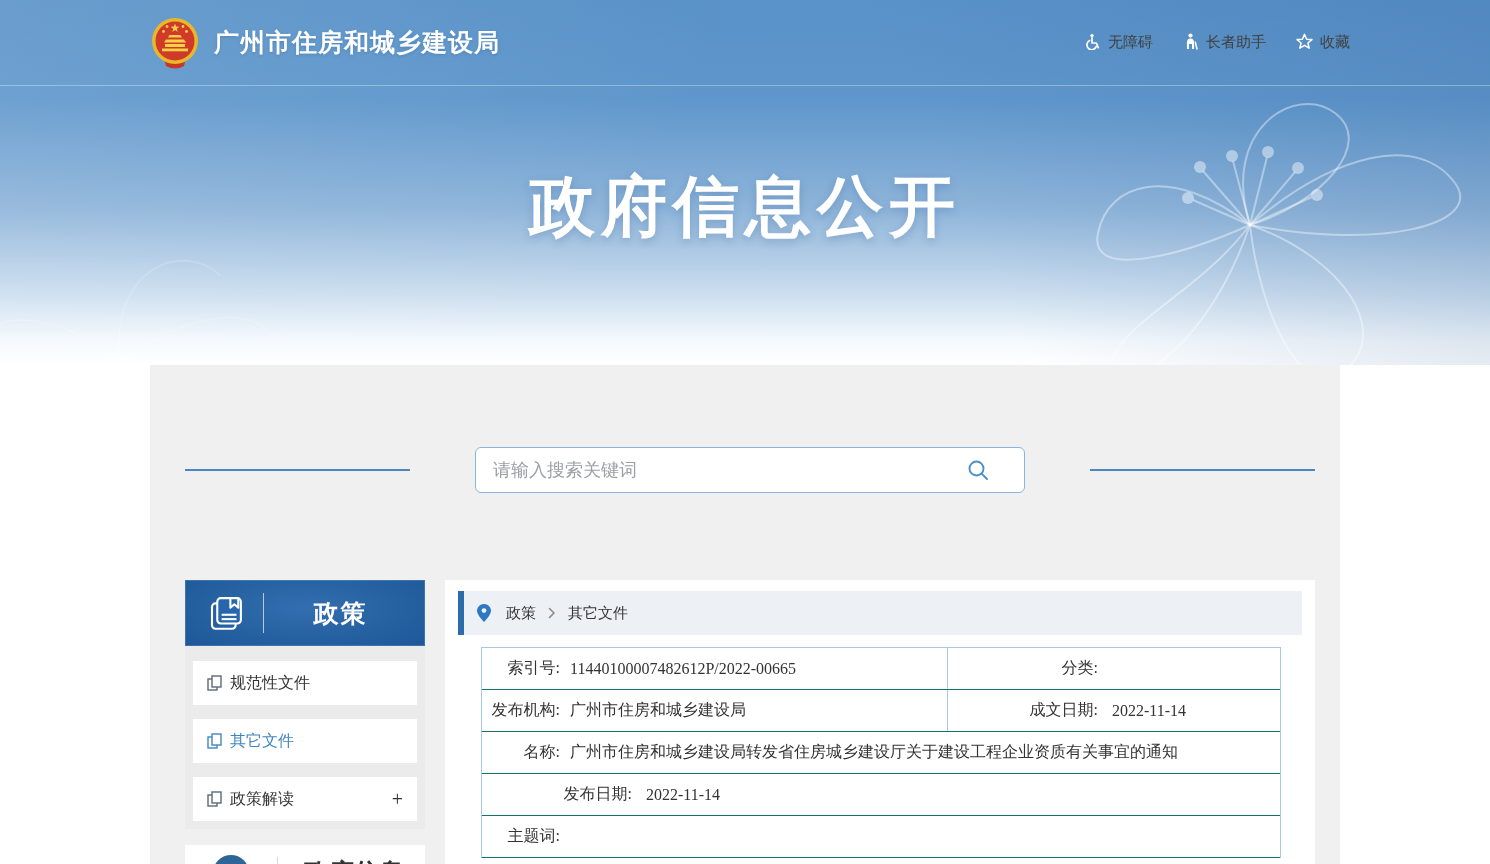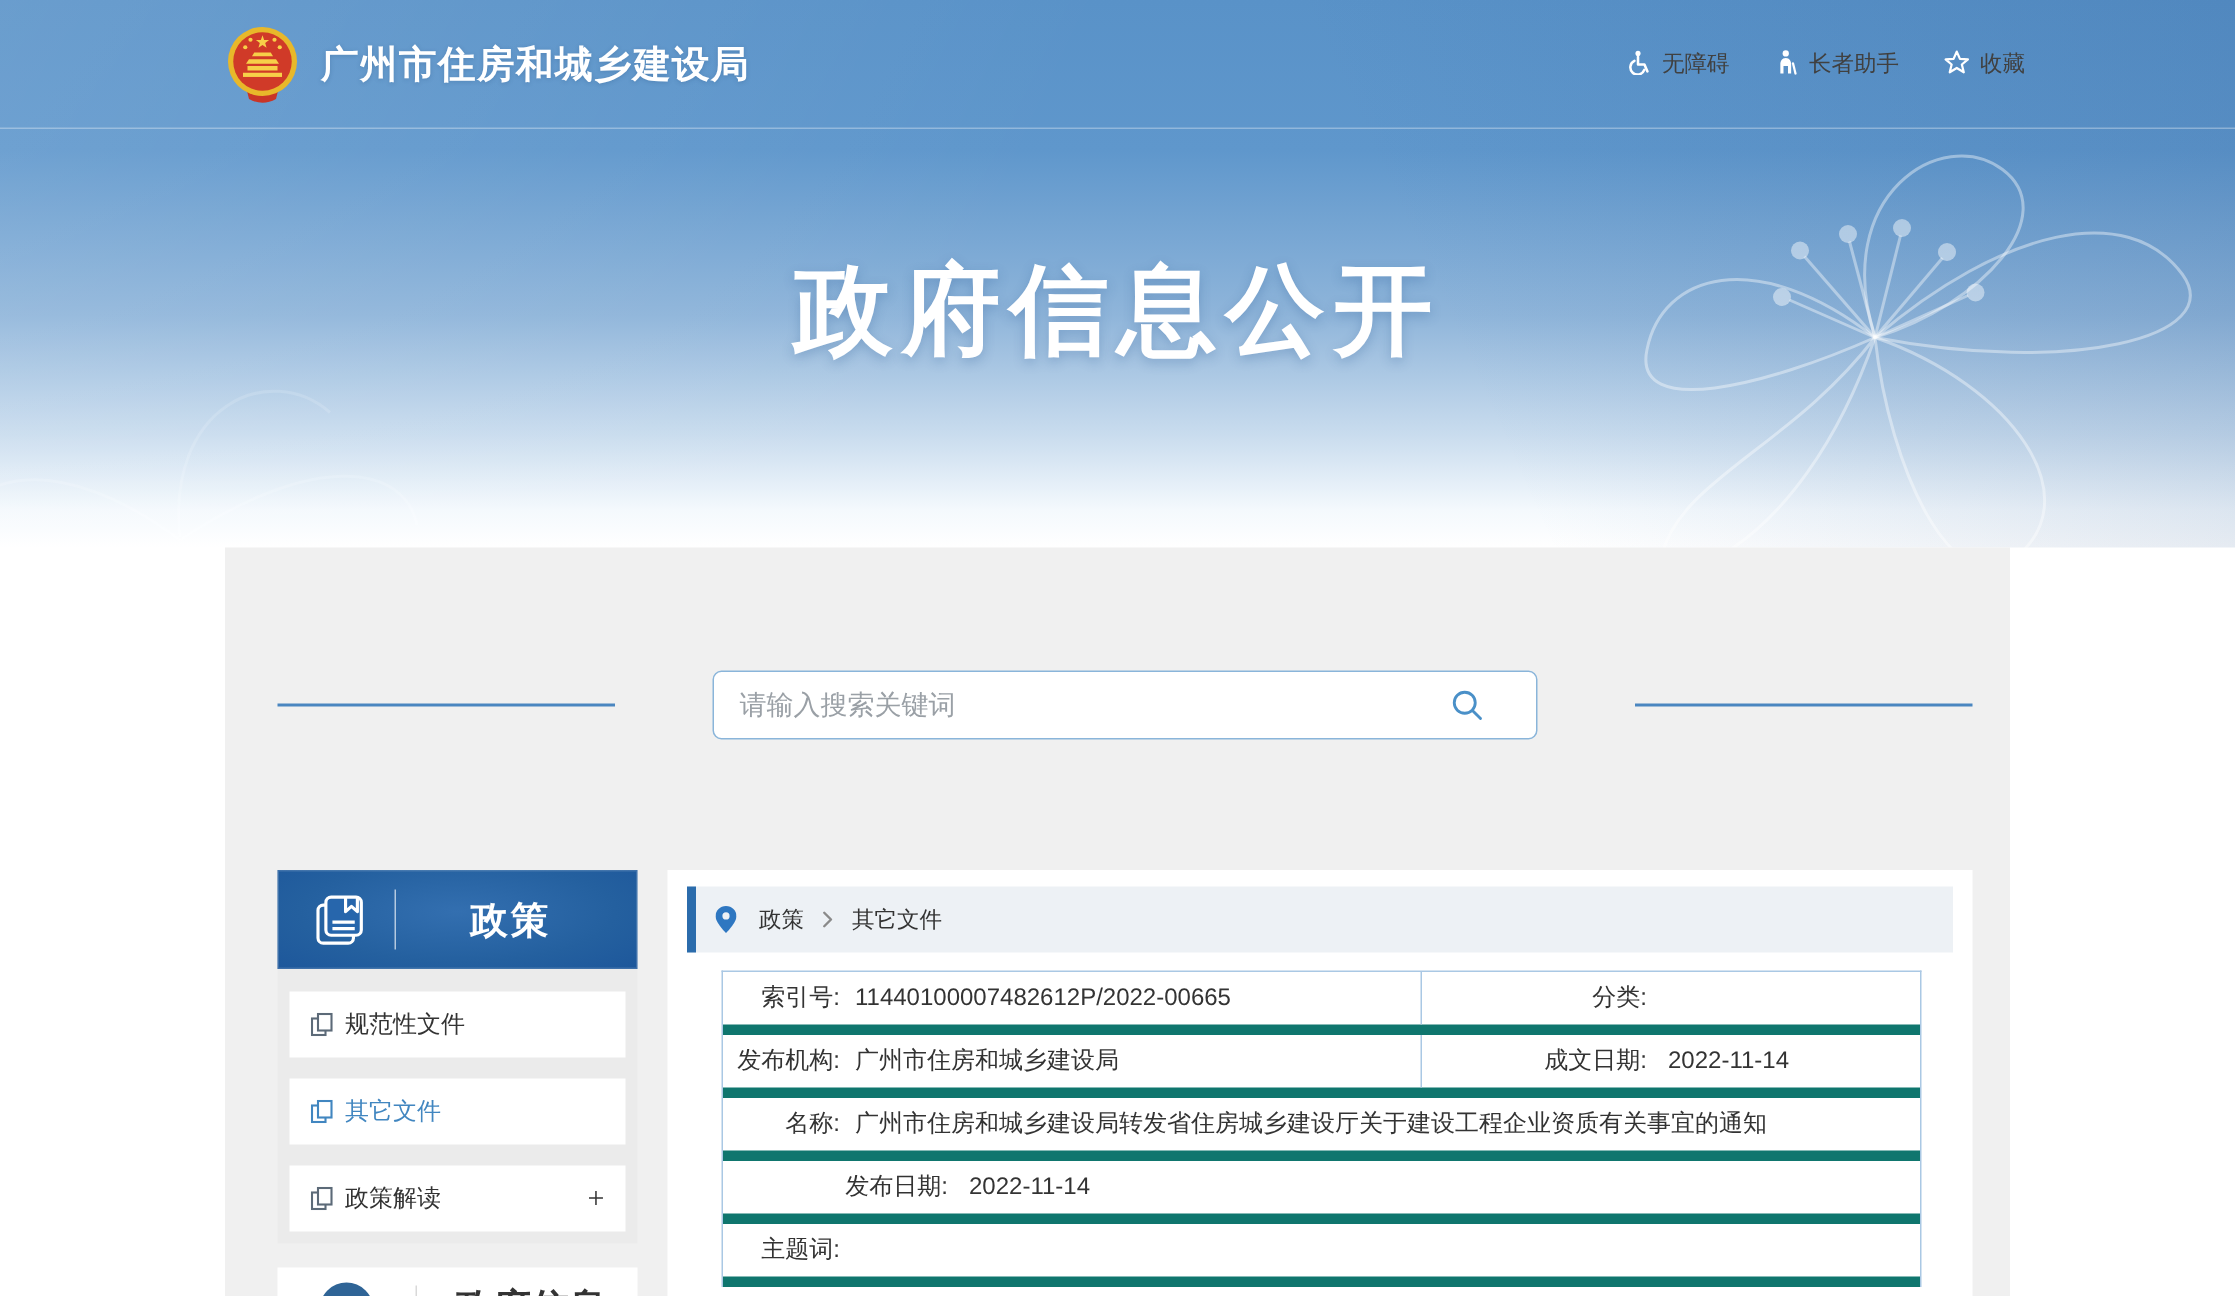--- a/index.html
+++ b/index.html
@@ -65,21 +65,21 @@
 
   
   .main-card { position:absolute; left:295px; top:215px; width:870px; height:300px; background:#fff; }
   .crumb-strip { margin:11px 13px 0; height:44px; background:#edf1f5; border-left:6px solid #2b6cac;
                  display:flex; align-items:center; padding-left:13px; font-size:15px; color:#333; }
   .crumb-strip .pin { display:flex; margin-right:15px; }
   .crumb-link { cursor:pointer; color:#333; }
   .crumb-sep { margin:0 12px; display:flex; }
   
   .dtable { margin:12px 34px 0 36px; width:800px; border:1px solid #aac8e4; border-bottom:none; }
-  .trow { display:flex; border-bottom:7px solid #0f766e; height:42px; }
+  .trow { display:flex; border-bottom:1px solid #0f766e; height:42px;font-family:Liberation Serif, serif; }
   .tcell { display:flex; align-items:center; font-size:16px; color:#333; }
   .tcell.lcol { width:466px; border-right:1px solid #aac8e4; }
   .tcell.rcol { flex:1; }
   .tcell.full { width:100%; }
   .tlabel { width:78px; text-align:right; flex-shrink:0; }
   .tlabel.wide { width:150px; }
   .tvalue { margin-left:10px; white-space:nowrap; }
   .rcol .tvalue { margin-left:14px; }
 </style>
 </head>

